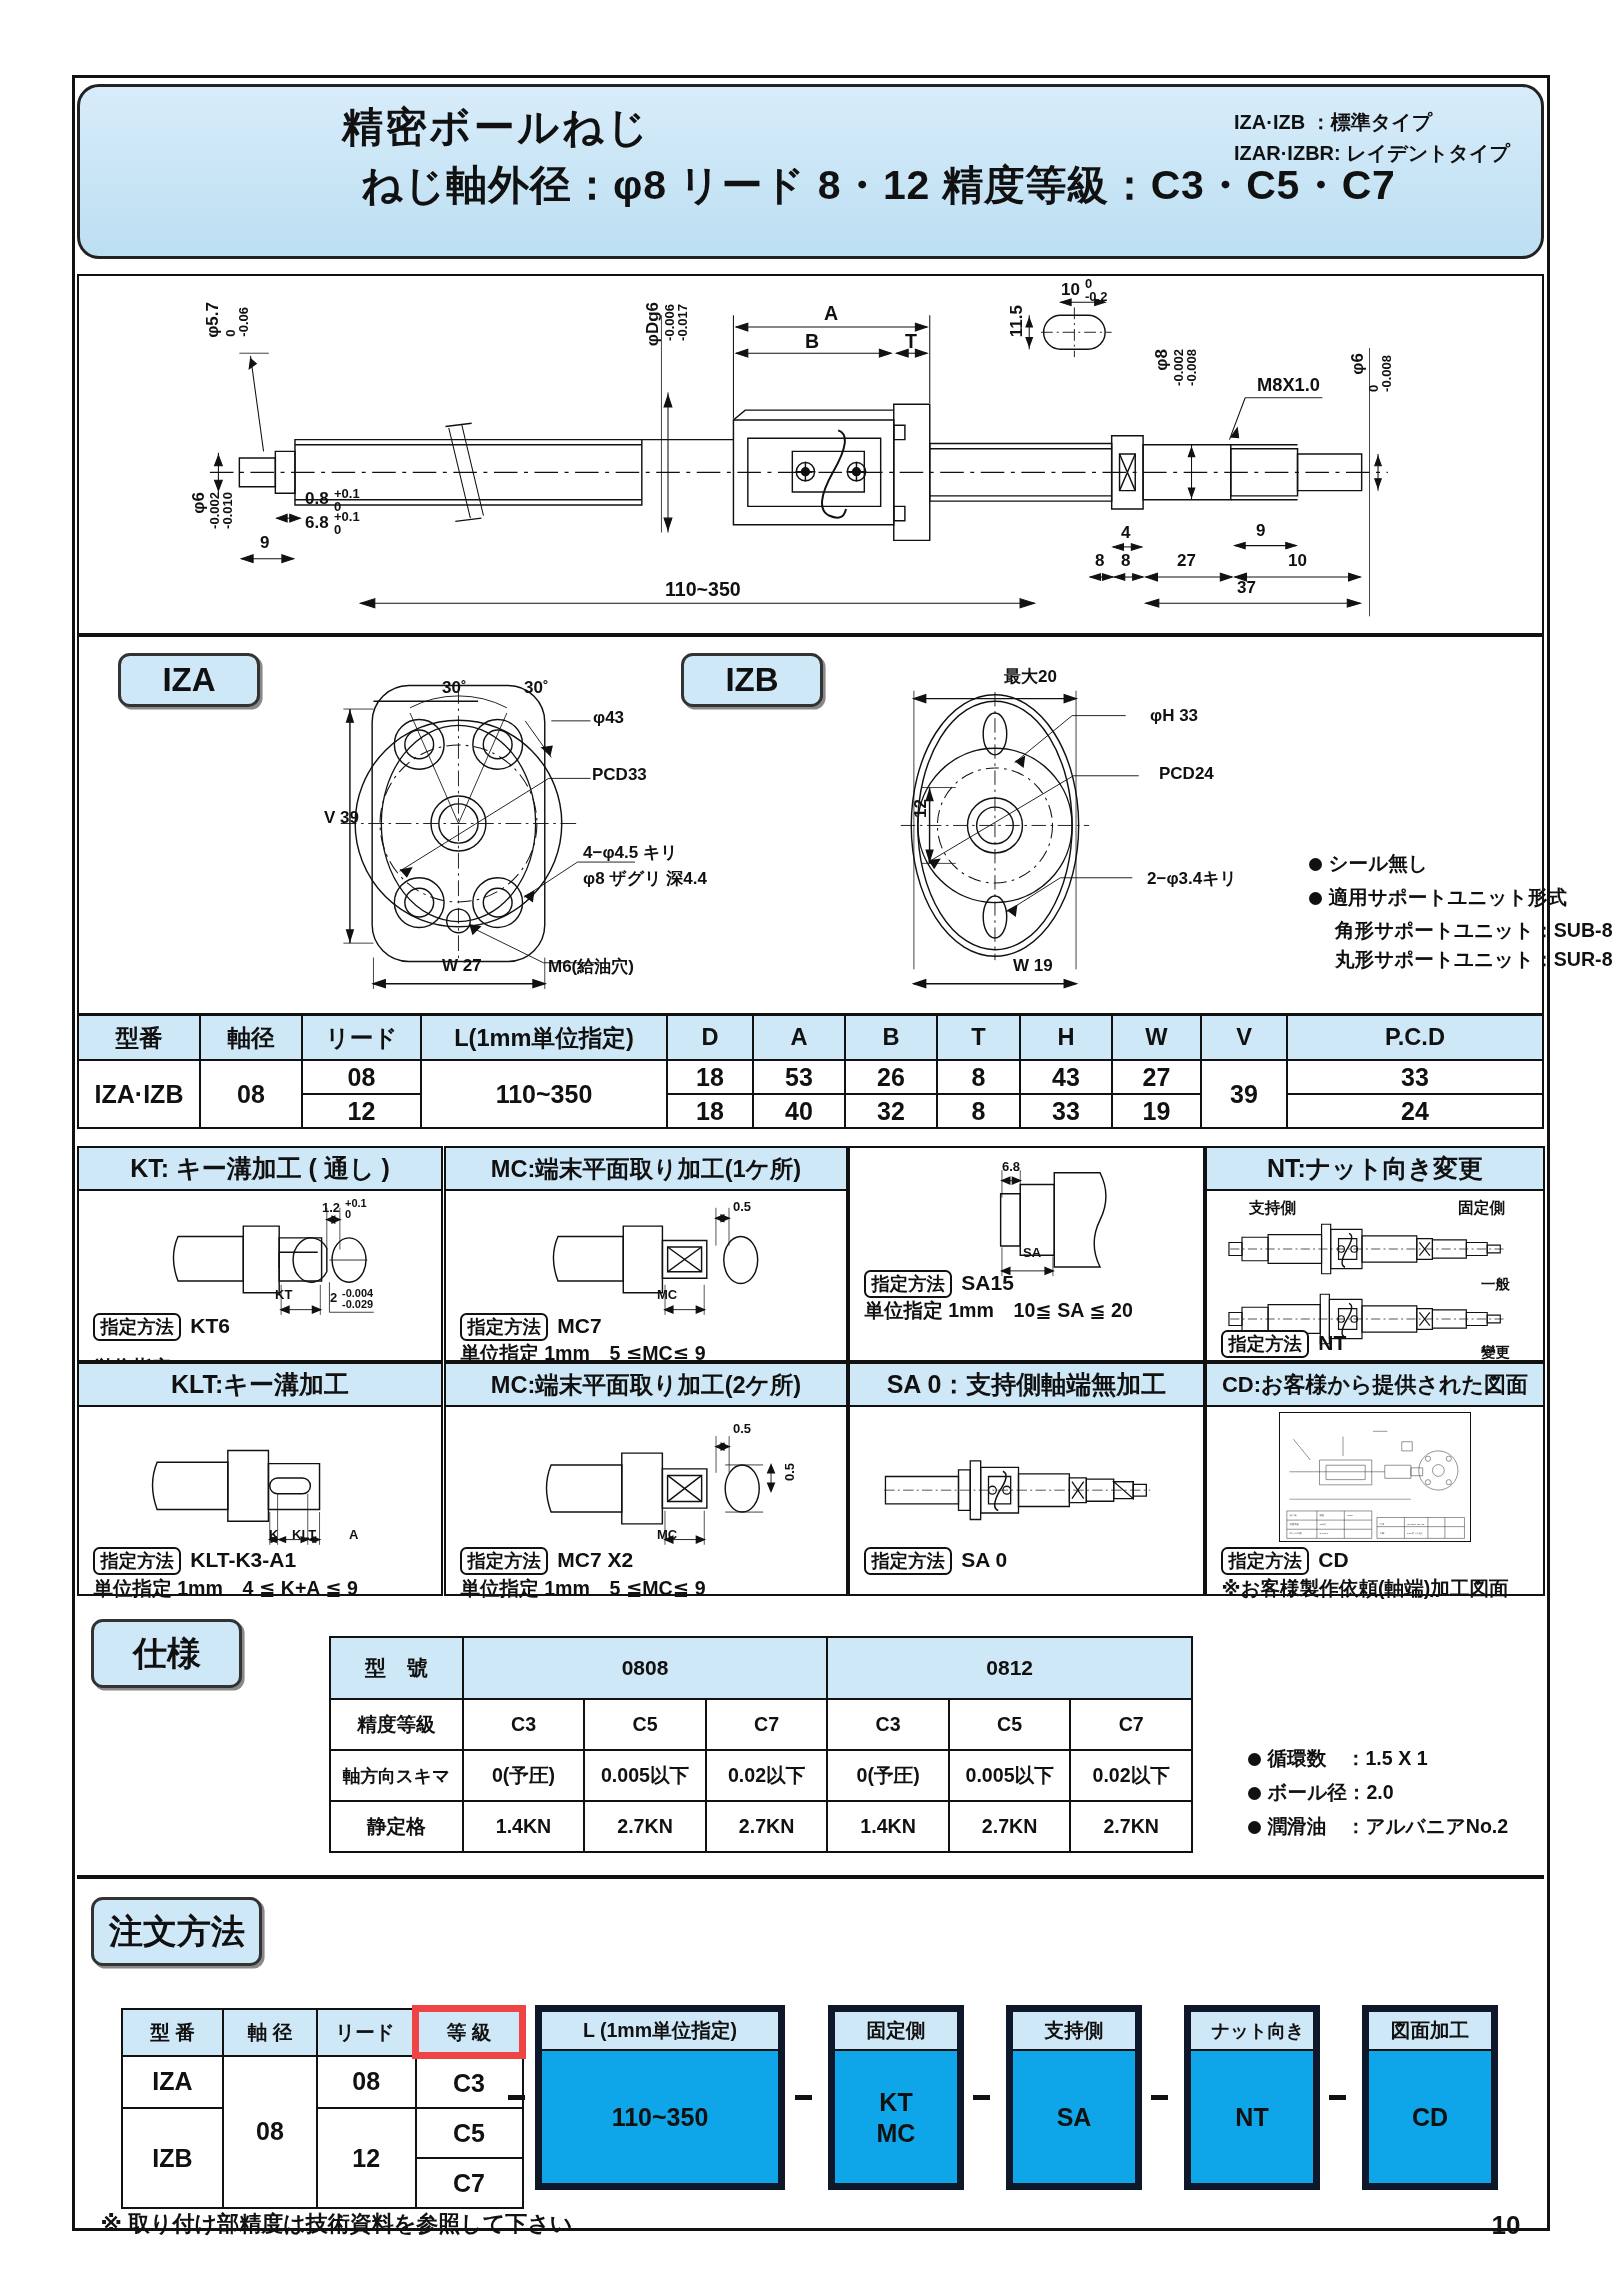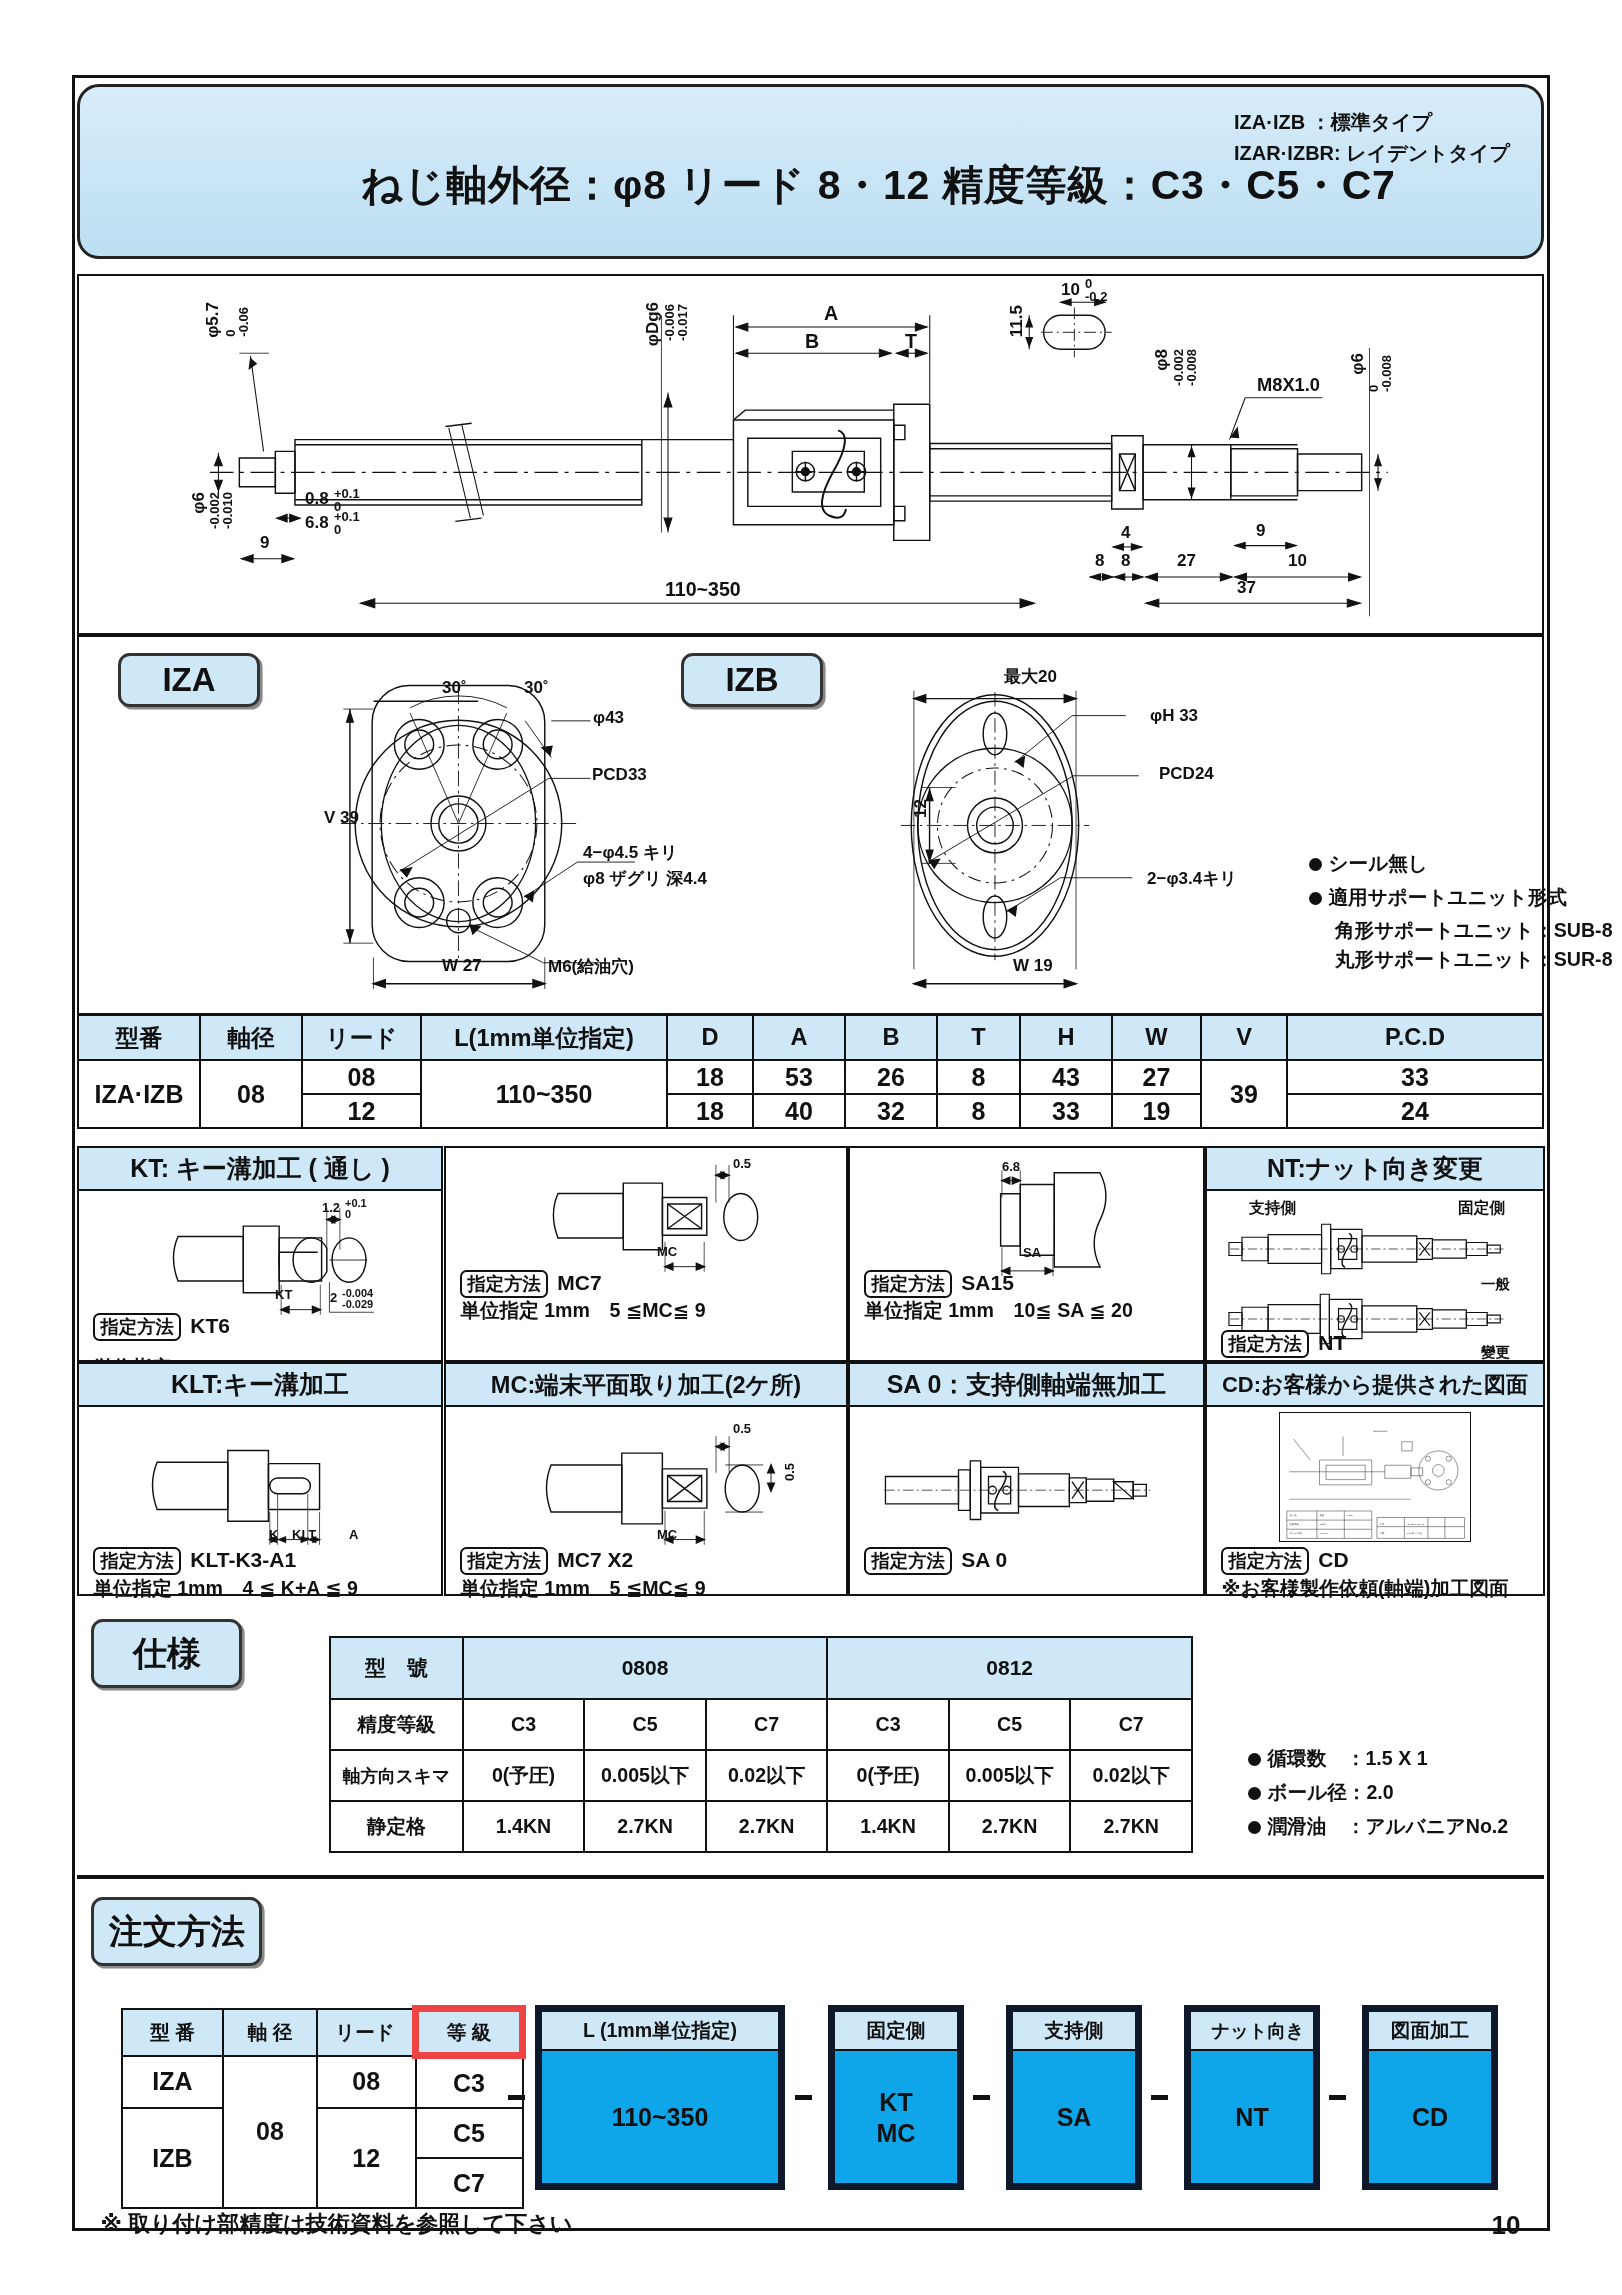--- a/index.html
+++ b/index.html
@@ -69,20 +69,21 @@
   svg{display:block;}
 </style>
 </head>
 <body>
 
 <div id="page">
 
   <div class="outer-frame"></div>
 
   <div class="banner">
+    <div class="banner-title">精密ボールねじ</div>
     <div class="banner-sub">ねじ軸外径：φ8 リード 8・12 精度等級：C3・C5・C7</div>
     <div class="banner-right">
       <div>IZA·IZB ：標準タイプ</div>
       <div>IZAR·IZBR: レイデントタイプ</div>
     </div>
   </div>
 
   <div class="sec" style="left:77px;top:274px;width:1467px;height:361px;">
     <svg width="1462" height="356" viewBox="0 0 2234 544">
       <g stroke="#111" fill="none" stroke-width="2.2">
@@ -487,20 +488,21 @@
       </div>
       <div style="position:absolute;left:14.4px;top:122px;">
         <span class="spec-chip">指定方法</span>
         <span style="font-size:21px;font-weight:bold;margin-left:6.5px;">KT6</span>
       </div>
       <div class="opt-range" style="left:14.4px;top:163px;"><span>単位指定 1mm　3 ≦ KT ≦ 9</span></div>
     </div>
   </div>
 
   <div class="sec" style="left:444px;top:1146px;width:404px;height:216px;">
+    <div class="opt-hdr" style="font-size:23.6px;">MC:端末平面取り加工(1ケ所)</div>
     <div class="opt-body">
       <svg style="position:absolute;left:92px;top:9.2px;" width="288" height="124" viewBox="0 0 440 190">
         <g stroke="#111" fill="none" stroke-width="2.2">
           <path d="M30 56 q-14 32 0 68 H130 V56 Z"></path>
           <path d="M130 40 H190 V142 H130 Z"></path>
           <path d="M190 62 H258 V120 H190 Z"></path>
           <path d="M198 72 H250 V110 H198 Z"></path>
           <path d="M198 72 L250 110 M250 72 L198 110"></path>
           <ellipse cx="310" cy="92" rx="26" ry="36"></ellipse>
 

